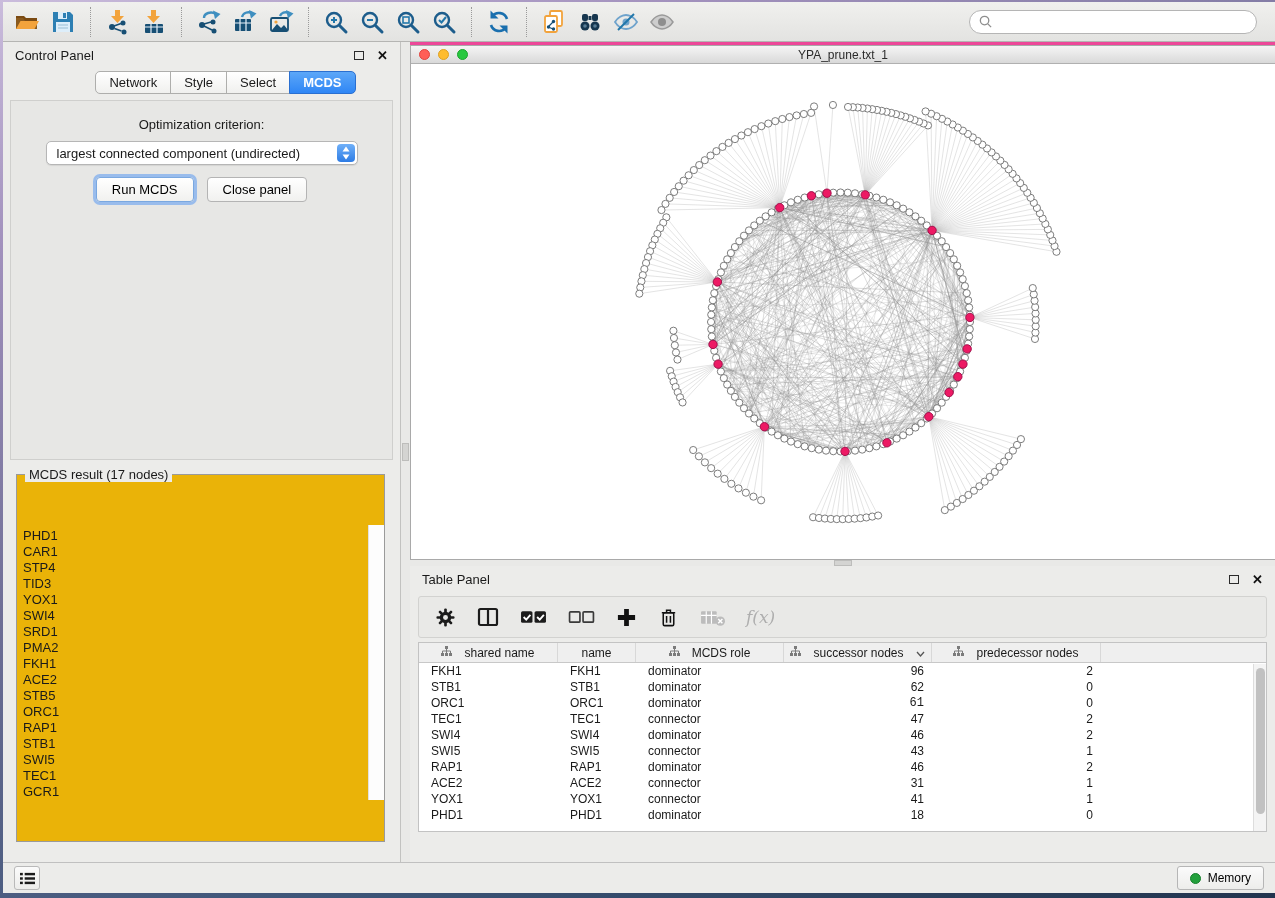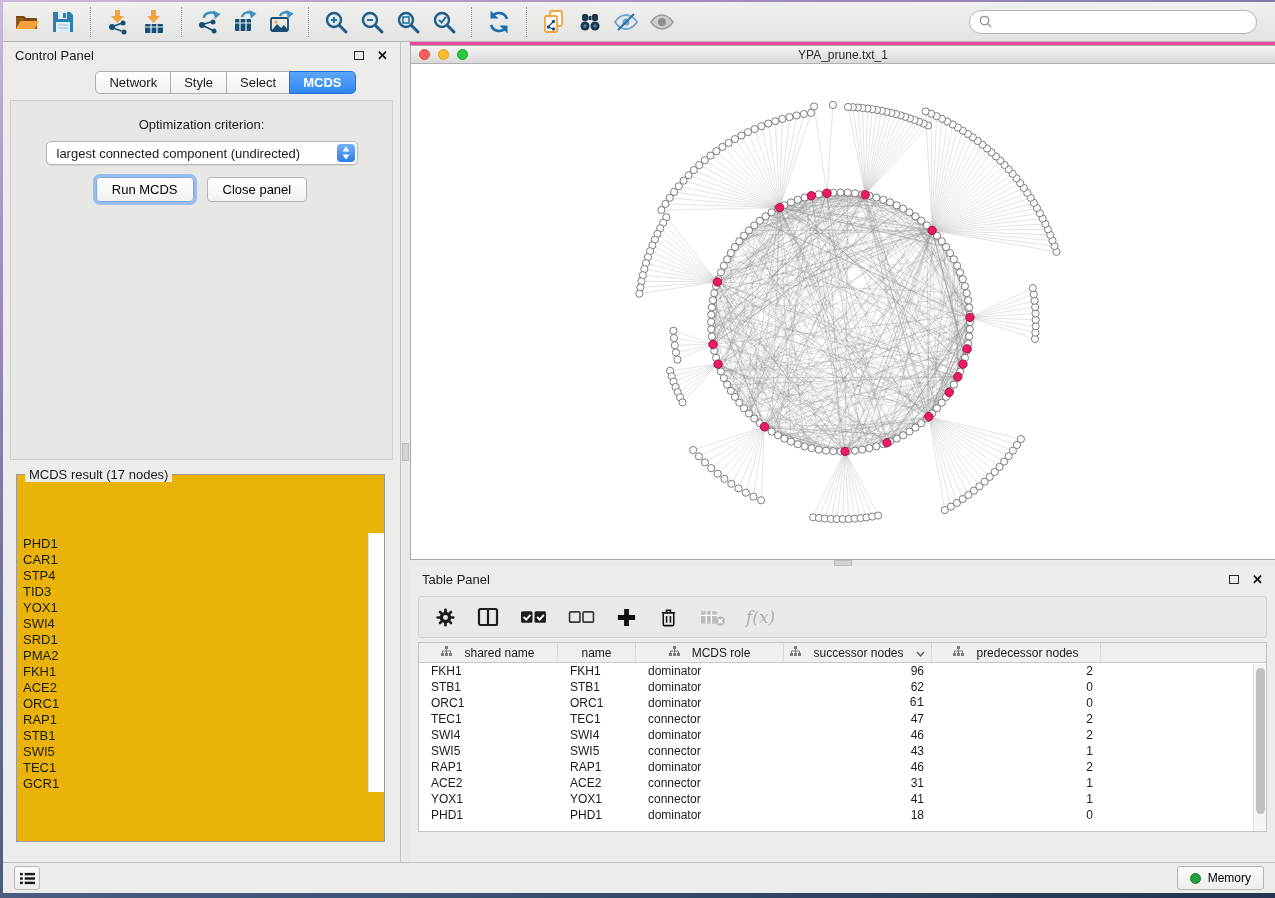--- a/index.html
+++ b/index.html
@@ -297,20 +297,21 @@
           <div class="mcds-item">PHD1</div>
               <div class="mcds-item">CAR1</div>
               <div class="mcds-item">STP4</div>
               <div class="mcds-item">TID3</div>
               <div class="mcds-item">YOX1</div>
               <div class="mcds-item">SWI4</div>
               <div class="mcds-item">SRD1</div>
               <div class="mcds-item">PMA2</div>
               <div class="mcds-item">FKH1</div>
               <div class="mcds-item">ACE2</div>
+              <div class="mcds-item">STB5</div>
               <div class="mcds-item">ORC1</div>
               <div class="mcds-item">RAP1</div>
               <div class="mcds-item">STB1</div>
               <div class="mcds-item">SWI5</div>
               <div class="mcds-item">TEC1</div>
               <div class="mcds-item">GCR1</div>
               <div class="list-scroll"></div>
         </div>
       </div>
     </div>

